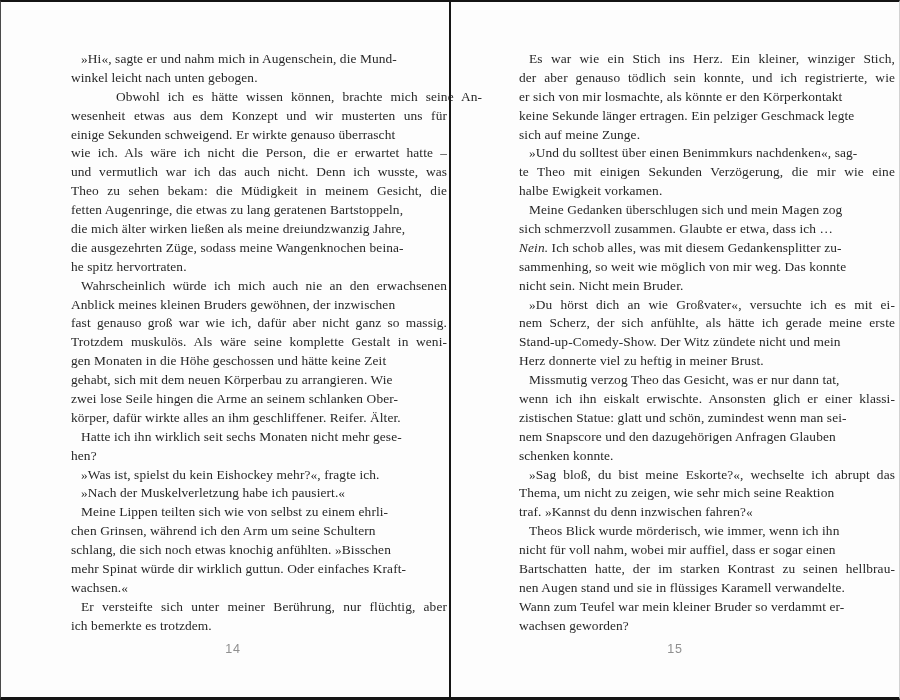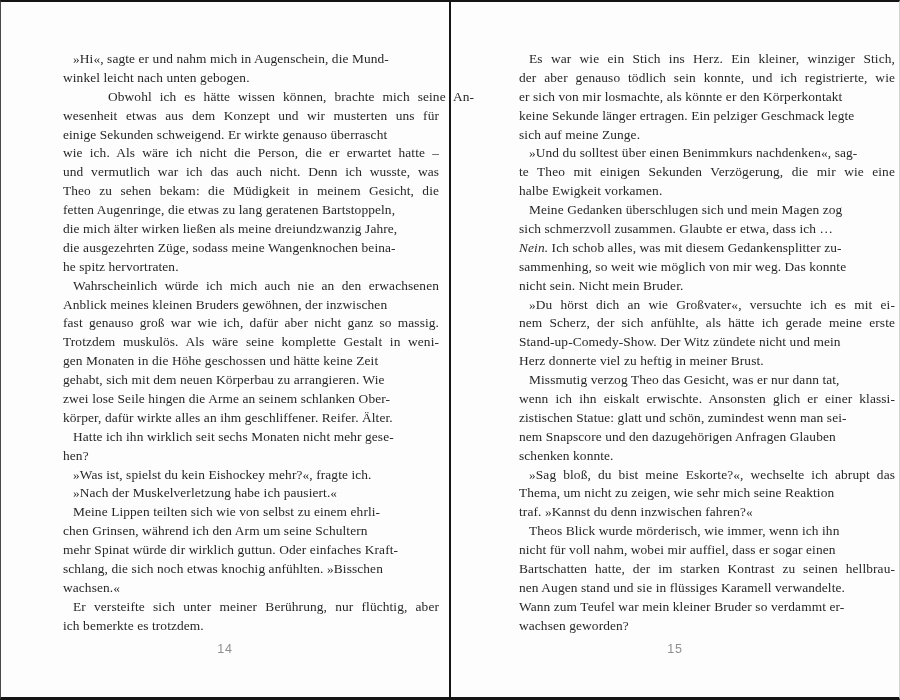--- a/index.html
+++ b/index.html
@@ -18,21 +18,21 @@
     border-left: 1px solid #4a4a4a;
     border-right: 1px solid #d2d2d2;
     overflow: hidden;
     font-family: "Liberation Serif", "DejaVu Serif", serif;
   }
   .page {
     position: absolute;
     top: 0;
     height: 100%;
   }
-  .page-left  { left: 0;     width: 448px; }
+  .page-left  { left: 8px;     width: 448px; }
   .page-right { left: 450px; width: 448px; }
   .spine {
     position: absolute;
     left: 448px;
     top: 0;
     width: 2px;
     height: 100%;
     background: #161616;
   }
   .text-block {
@@ -104,22 +104,22 @@
         </div>
         <div class="para">
           <div class="line first last"><span>»Was ist, spielst du kein Eishockey mehr?«, fragte ich.</span></div>
         </div>
         <div class="para">
           <div class="line first last"><span>»Nach der Muskelverletzung habe ich pausiert.«</span></div>
         </div>
         <div class="para">
           <div class="line first"><span style="word-spacing: 0px;">Meine Lippen teilten sich wie von selbst zu einem ehrli-</span></div>
           <div class="line"><span style="word-spacing: 0px;">chen Grinsen, während ich den Arm um seine Schultern</span></div>
+          <div class="line"><span style="word-spacing: 0px;">schlang, die sich noch etwas knochig anfühlten. »Bisschen</span></div>
           <div class="line"><span style="word-spacing: 0px;">mehr Spinat würde dir wirklich guttun. Oder einfaches Kraft-</span></div>
-          <div class="line"><span style="word-spacing: 0px;">schlang, die sich noch etwas knochig anfühlten. »Bisschen</span></div>
           <div class="line last"><span>wachsen.«</span></div>
         </div>
         <div class="para">
           <div class="line first"><span style="word-spacing: 4.74px;">Er versteifte sich unter meiner Berührung, nur flüchtig, aber</span></div>
           <div class="line last"><span>ich bemerkte es trotzdem.</span></div>
         </div>
       </div>
     <div class="page-number">14</div>
   </div>
 

